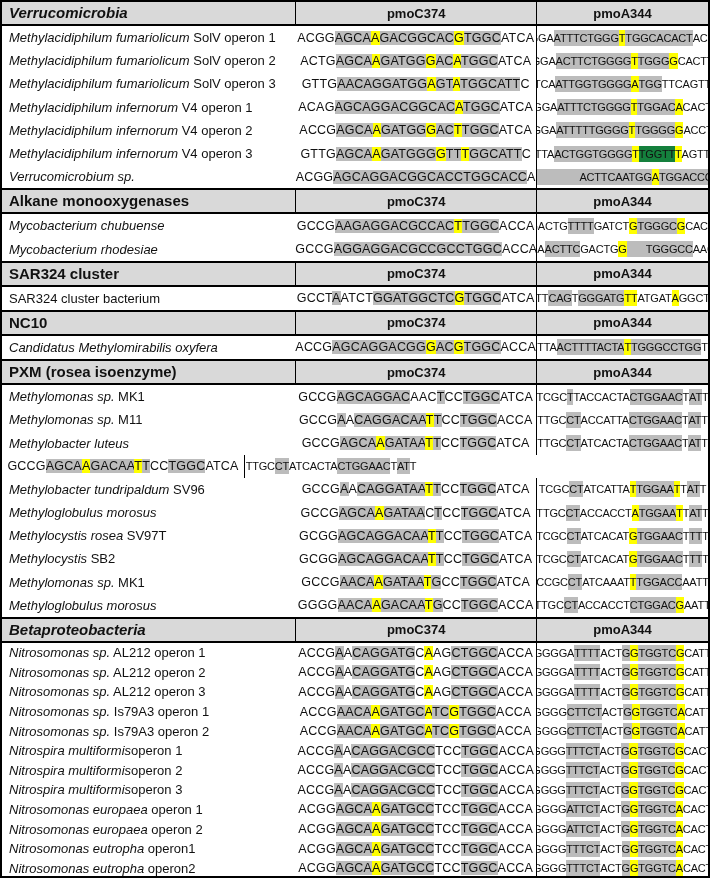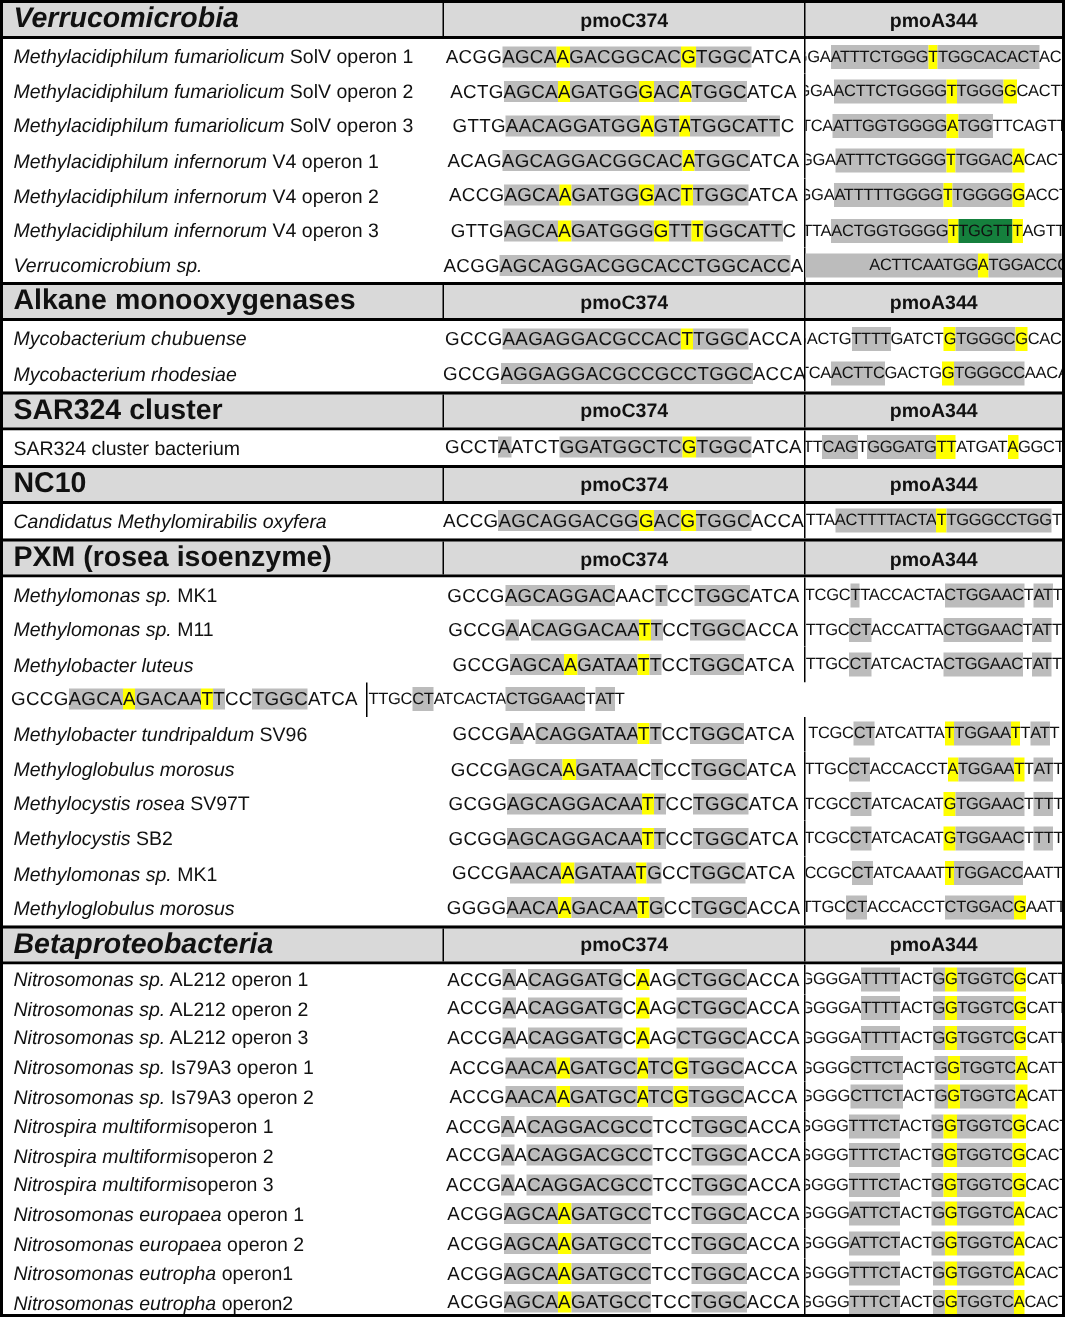--- a/index.html
+++ b/index.html
@@ -8,21 +8,21 @@
   .tbl { width:710px; height:878px; border:2px solid #000; display:flex; flex-direction:column; overflow:hidden; background:#fff; }
   .sec-row { display:flex; flex-shrink:0; align-items:center; }
   .header-row { background:#d9d9d9; border-top:2px solid #000; border-bottom:2px solid #000; height:26px; }
   .header-row.first { border-top:none; height:24px; }
   .seq-row { height:23.2px; background:#fff; }
   .seq-row.beta { height:19.6px; }
   .name-col { width:295px; padding-left:7px; white-space:nowrap; overflow:hidden; }
   .c-col { width:242px; text-align:center; white-space:nowrap; overflow:hidden; }
   .a-col { width:173px; text-align:center; white-space:nowrap; overflow:hidden; border-left:1px solid #000; align-self:stretch; display:flex; align-items:center; justify-content:center; }
   .header-row .c-col { border-left:1px solid #000; align-self:stretch; display:flex; align-items:center; justify-content:center; }
-  .sec-title { font-weight:bold; font-size:19px; }
+  .sec-title { font-weight:bold; font-size:15px; }
   .hdr-label { font-weight:bold; font-size:13px; }
   .it { font-style:italic; }
   .org { font-size:13px; }
   .seqC { font-size:12.5px; letter-spacing:0.2px; }
   .seqA { font-size:11px; letter-spacing:-0.2px; }
   .seqC span, .seqA span { padding:2px 0; }
 </style>
 </head>
 <body>
 
@@ -140,21 +140,21 @@
       </div>
     </div>
     <div class="sec-row seq-row">
       <div class="name-col org"><span class="it">Mycobacterium rhodesiae</span></div>
       <div class="c-col seqC"><span>GCCG</span><span style="background: rgb(188, 188, 188);">AGGAGGACGCCGCCTGGC</span><span>ACCA</span></div>
       <div class="a-col seqA">
         <span>TCA</span>
         <span style="background: rgb(188, 188, 188);">ACTTC</span>
         <span>GACTG</span>
         <span style="background: rgb(255, 255, 0);">G</span>
-        <span style="background: rgb(188, 188, 188);">TGGGCC</span>
+        <span style="background: rgb(188, 188, 188); padding-left: 19px;">TGGGCC</span>
         <span>AACA</span>
       </div>
     </div>
     <div class="sec-row header-row">
       <div class="name-col"><span class="sec-title">SAR324 cluster</span></div>
       <div class="c-col">
         <span class="hdr-label">pmoC374</span>
       </div>
       <div class="a-col">
         <span class="hdr-label">pmoA344</span>

